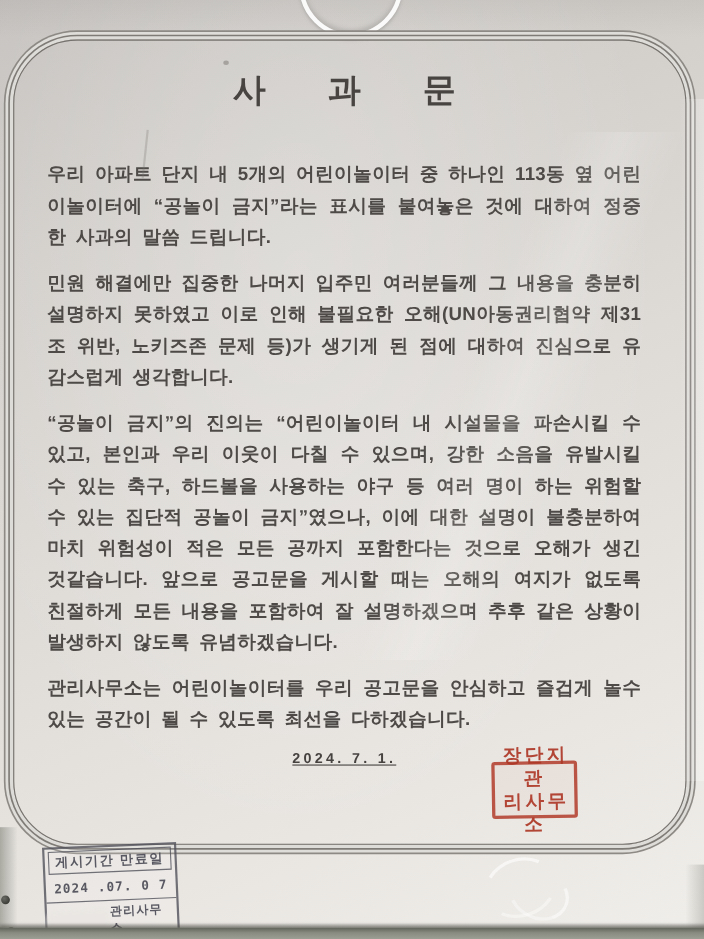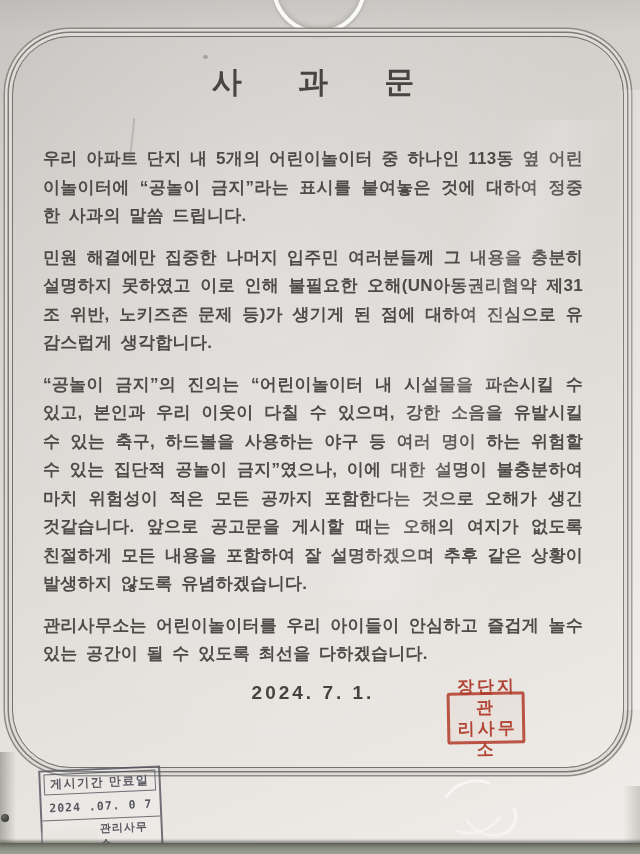--- a/index.html
+++ b/index.html
@@ -26,21 +26,21 @@
   .frame{position:absolute;left:12px;top:36px;width:610px;height:730px;border-radius:58px;
     border:1.5px solid #75716d;
     box-shadow:0 0 0 3px rgba(228,225,221,0.95), 0 0 0 4.5px #7e7a76,
                0 0 0 7px rgba(228,225,221,0.95), 0 0 0 8.5px #8d8984;}
   .content{position:absolute;left:43px;top:0;width:540px;}
   .title{margin:62px 0 0;text-align:center;font-size:30px;font-weight:700;color:#474441;
     letter-spacing:24px;padding-left:24px;}
   .paras{margin-top:42px;}
   .paras p{margin:0 0 13px;font-size:17px;line-height:28.5px;font-weight:600;color:#4d4a47;
     text-align:justify;word-spacing:3.5px;letter-spacing:0.3px;}
-  .date-line{margin-top:8px;text-align:center;font-size:19px;letter-spacing:3px;color:#454240;font-weight:600;}
+  .date-line{margin-top:8px;text-align:center;font-size:13px;letter-spacing:3px;color:#454240;font-weight:600;text-decoration:underline;}
   .sig-row{margin-top:25px;text-align:right;padding-right:108px;font-size:21px;font-weight:600;
     letter-spacing:3px;color:#403d3a;white-space:nowrap;}
   .redacted{display:inline-block;vertical-align:middle;width:118px;height:20px;margin-right:14px;
     background:#e7e4e0;border-radius:3px;box-shadow:0 0 7px 4px #e7e4e0;}
   
   .seal{position:absolute;left:447px;top:692px;width:72px;height:46px;
     border:3.5px solid rgba(177,60,42,0.85);border-radius:3px;background:rgba(205,95,75,0.05);
     display:flex;flex-direction:column;justify-content:center;transform:rotate(-1deg);
     font-family:"Liberation Serif",serif;font-weight:700;color:rgba(172,55,38,0.92);
     font-size:17px;line-height:21px;text-align:center;letter-spacing:3px;text-indent:3px;}
@@ -91,21 +91,21 @@
   <div class="hole"></div>
 
   <div class="frame"></div>
 
   <div class="content">
     <h1 class="title">사 과 문</h1>
     <div class="paras">
       <p>우리 아파트 단지 내 5개의 어린이놀이터 중 하나인 113동 옆 어린이놀이터에 “공놀이 금지”라는 표시를 붙여놓은 것에 대하여 정중한 사과의 말씀 드립니다.</p>
       <p>민원 해결에만 집중한 나머지 입주민 여러분들께 그 내용을 충분히 설명하지 못하였고 이로 인해 불필요한 오해(UN아동권리협약 제31조 위반, 노키즈존 문제 등)가 생기게 된 점에 대하여 진심으로 유감스럽게 생각합니다.</p>
       <p>“공놀이 금지”의 진의는 “어린이놀이터 내 시설물을 파손시킬 수 있고, 본인과 우리 이웃이 다칠 수 있으며, 강한 소음을 유발시킬 수 있는 축구, 하드볼을 사용하는 야구 등 여러 명이 하는 위험할 수 있는 집단적 공놀이 금지”였으나, 이에 대한 설명이 불충분하여 마치 위험성이 적은 모든 공까지 포함한다는 것으로 오해가 생긴 것같습니다. 앞으로 공고문을 게시할 때는 오해의 여지가 없도록 친절하게 모든 내용을 포함하여 잘 설명하겠으며 추후 같은 상황이 발생하지 않도록 유념하겠습니다.</p>
-      <p>관리사무소는 어린이놀이터를 우리 아이들이 안심하고 즐겁게 놀수 있는 공간이 될 수 있도록 최선을 다하겠습니다.</p>
+      <p>관리사무소는 어린이놀이터를 우리 공고문을 안심하고 즐겁게 놀수 있는 공간이 될 수 있도록 최선을 다하겠습니다.</p>
     </div>
     <div class="date-line">2024. 7. 1.</div>
   </div>
 
   <div class="seal">
     <span>장단지관</span>
     <span>리사무소</span>
   </div>
 
   <div class="stamp">

